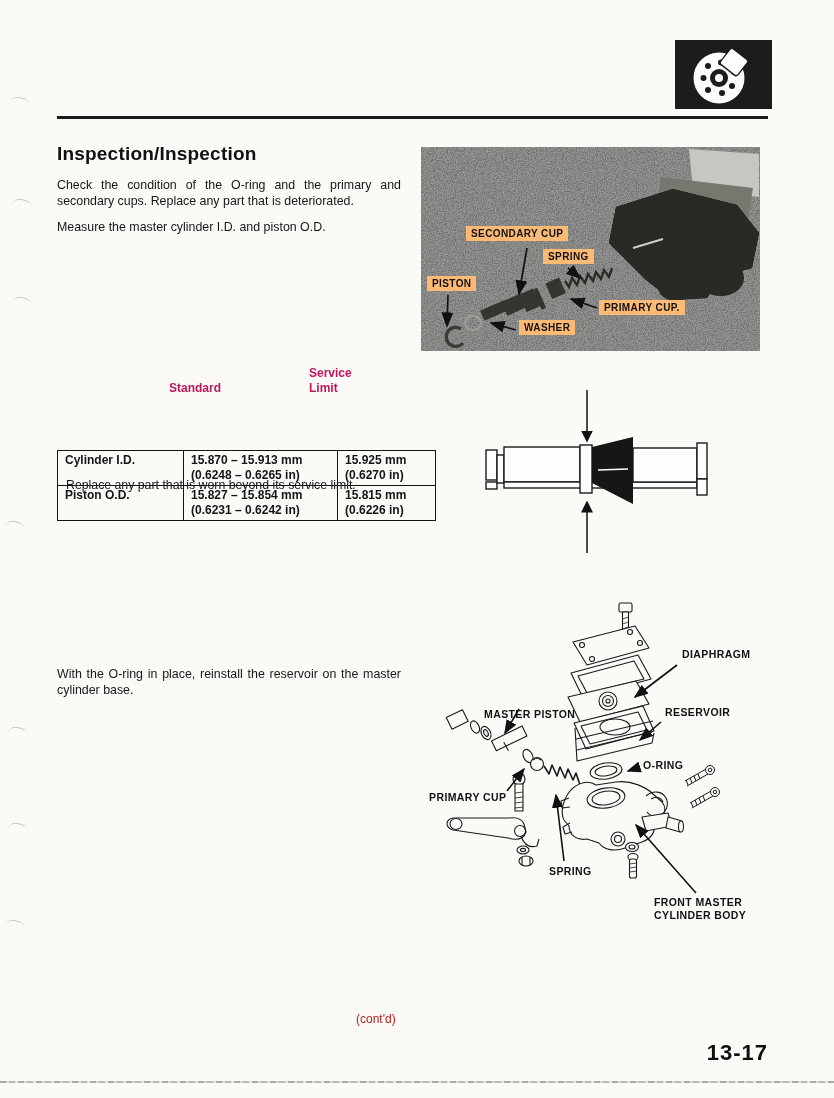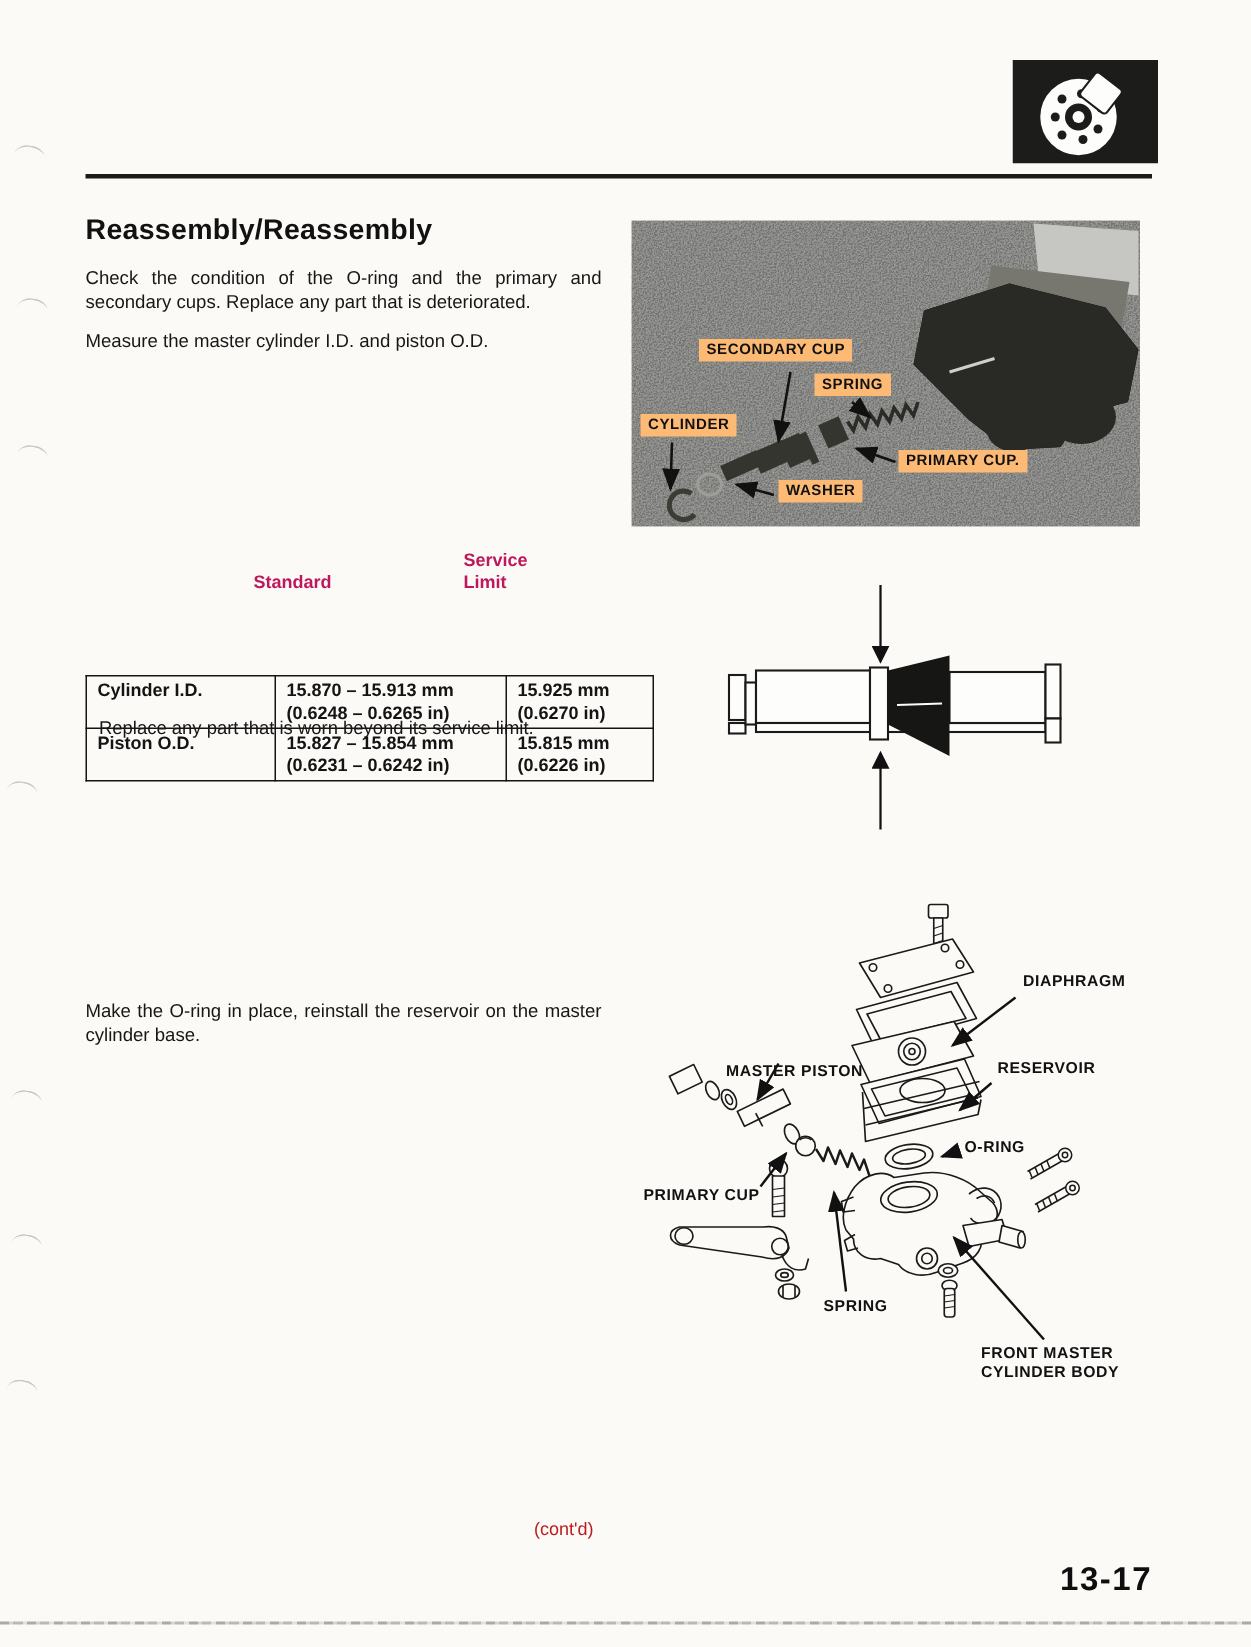--- a/index.html
+++ b/index.html
@@ -88,21 +88,21 @@
         <circle cx="46" cy="22.5" r="3"></circle>
       </g>
       <circle cx="44" cy="38" r="9" fill="#1c1c1a"></circle>
       <circle cx="44" cy="38" r="4" fill="#fdfdfb"></circle>
       <g transform="rotate(38 59 22)">
         <rect x="48" y="12" width="22" height="20" rx="2.5" fill="#fdfdfb" stroke="#1c1c1a" stroke-width="1.4"></rect>
       </g>
     </svg>
   </div>
 
-  <div class="abs title">Reassembly/Reassembly</div>
+  <div class="abs title">Inspection/Inspection</div>
   <div class="abs para p1">Check the condition of the O-ring and the primary and secondary cups. Replace any part that is deteriorated.</div>
   <div class="abs para p2">Measure the master cylinder I.D. and piston O.D.</div>
 
   <div class="abs photo-wrap">
     <svg width="339" height="204" viewBox="0 0 339 204">
       <defs>
         <marker id="ah1" markerWidth="9" markerHeight="7" refX="8" refY="3.5" orient="auto">
           <path d="M0,0 L9,3.5 L0,7 Z" fill="#111"></path>
         </marker>
         <filter id="grain" x="0" y="0" width="100%" height="100%">
@@ -138,21 +138,21 @@
         <line x1="106" y1="101" x2="98" y2="147" marker-end="url(#ah1)"></line>
         <line x1="147" y1="121" x2="159" y2="131" marker-end="url(#ah1)"></line>
         <line x1="27" y1="148" x2="26" y2="179" marker-end="url(#ah1)"></line>
         <line x1="176" y1="161" x2="150" y2="152" marker-end="url(#ah1)"></line>
         <line x1="95" y1="183" x2="70" y2="176" marker-end="url(#ah1)"></line>
       </g>
     </svg>
   </div>
   <div class="photo-label" style="left:466px;top:226px">SECONDARY CUP</div>
   <div class="photo-label" style="left:543px;top:249px">SPRING</div>
-  <div class="photo-label" style="left:427px;top:276px">CYLINDER</div>
+  <div class="photo-label" style="left:427px;top:276px">PISTON</div>
   <div class="photo-label" style="left:599px;top:300px">PRIMARY CUP.</div>
   <div class="photo-label" style="left:519px;top:320px">WASHER</div>
 
   <div class="tbl-hdr" style="left:169px;top:381px;width:140px">Standard</div>
   <div class="tbl-hdr" style="left:309px;top:366px;width:84px">Service</div>
   <div class="tbl-hdr" style="left:309px;top:381px;width:84px">Limit</div>
 
   <table class="spec">
     <tbody>
         <tr>
@@ -201,21 +201,21 @@
       </g>
       <polygon points="112,62 153,52 153,119 112,98" fill="#161614"></polygon>
       <line x1="118" y1="85" x2="148" y2="84" stroke="#fdfdfb" stroke-width="1.4"></line>
       <g stroke="#111" stroke-width="1.5" fill="none">
         <line x1="107" y1="5" x2="107" y2="56" marker-end="url(#ah2)"></line>
         <line x1="107" y1="168" x2="107" y2="117" marker-end="url(#ah2)"></line>
       </g>
     </svg>
   </div>
 
-  <div class="abs para p4">Make the O-ring in place, reinstall the reservoir on the master cylinder base.</div>
+  <div class="abs para p4">With the O-ring in place, reinstall the reservoir on the master cylinder base.</div>
 
   <div class="abs" style="left:420px;top:595px">
     <svg width="370" height="345" viewBox="0 0 370 345">
       <defs>
         <marker id="ah3" markerWidth="9" markerHeight="7" refX="8" refY="3.5" orient="auto">
           <path d="M0,0 L9,3.5 L0,7 Z" fill="#111"></path>
         </marker>
       </defs>
       <g stroke="#1a1a1a" stroke-width="1.1" fill="#fbfaf7" stroke-linejoin="round">
 

